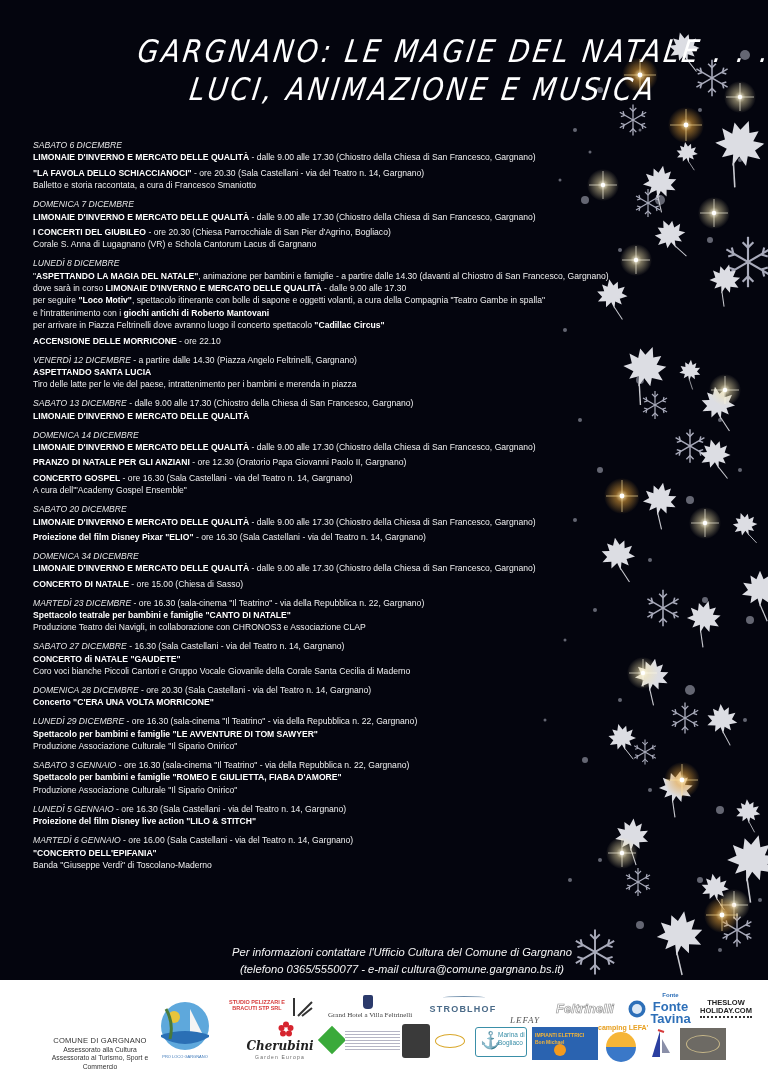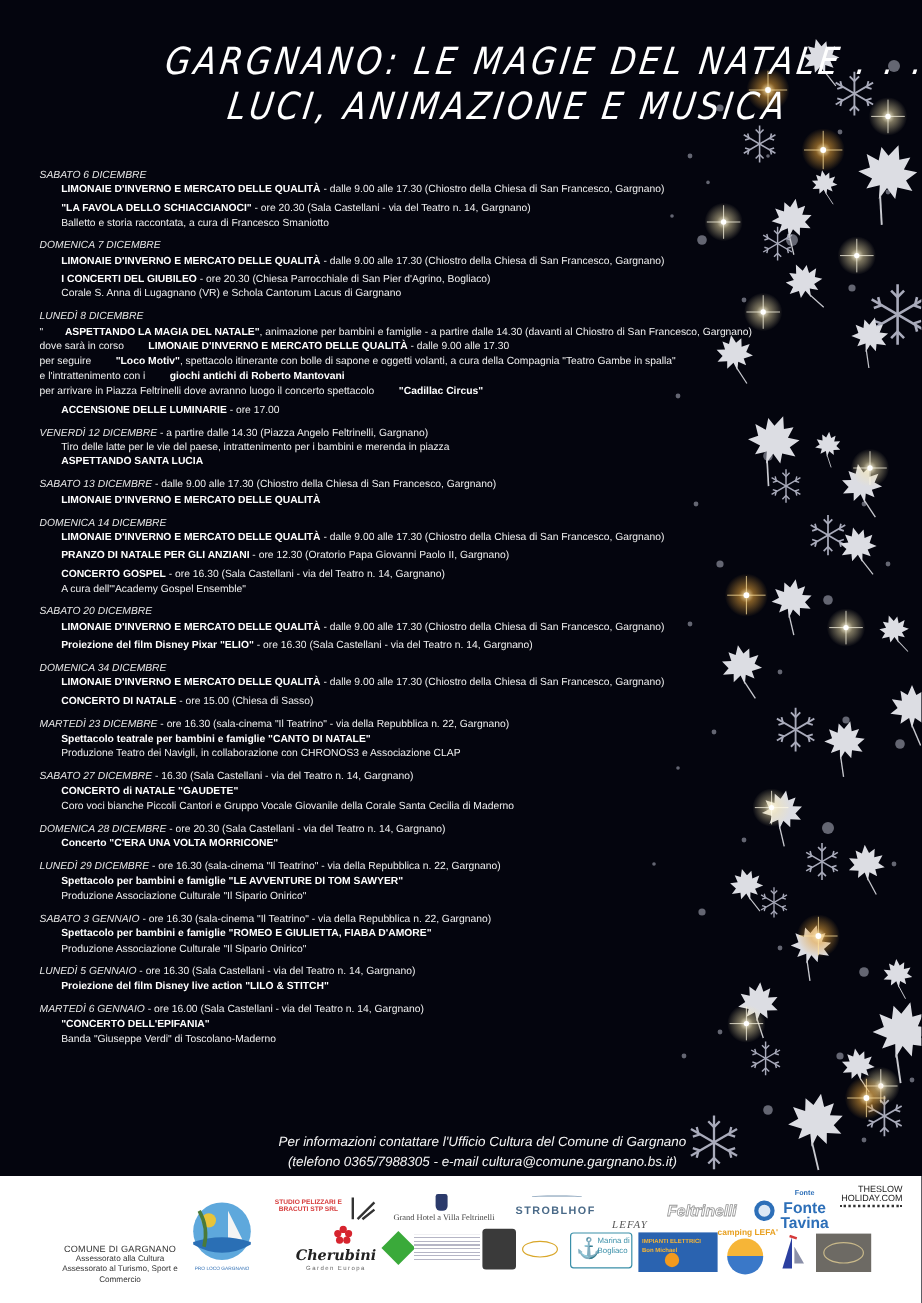--- a/index.html
+++ b/index.html
@@ -7,21 +7,21 @@
   body { background: #04050e; font-family: "Liberation Sans", sans-serif; color: #f2f2f2; position: relative; }
   .poster { position: absolute; left: 0; top: 0; width: 768px; height: 980px; background: #04050e; overflow: hidden; }
   .deco { position: absolute; left: 0; top: 0; width: 768px; height: 980px; pointer-events: none; }
   .title { position: absolute; left: 0; width: 768px; font-family: "DejaVu Sans", sans-serif; font-style: italic; font-weight: 300; color: #fff; letter-spacing: 3px; text-transform: uppercase; }
   .title.l1 { top: 36px; left: 138px; font-size: 27px; transform: skewX(-8deg) scaleY(1.15); transform-origin: left; }
   .title.l2 { top: 74px; left: 190px; font-size: 27px; transform: skewX(-8deg) scaleY(1.15); transform-origin: left; }
   .program { position: absolute; left: 33px; top: 139px; width: 620px; font-size: 8.6px; line-height: 12.4px; }
   .day { margin-bottom: 6.5px; }
   .dayhead { font-style: italic; color: #e6e6e6; }
   .line { color: #f0f0f0; white-space: nowrap; }
-  .line b { font-weight: bold; color: #fff; margin-left: 18px; }
+  .line b { font-weight: bold; color: #fff; }
   .gap { height: 3px; }
   .info { position: absolute; top: 944px; left: 0; width: 768px; text-align: center; font-style: italic; font-size: 11.2px; line-height: 17px; color: #f5f5f5; padding-left: 36px; }
   .sponsors { position: absolute; left: 0; top: 980px; width: 768px; height: 106px; background: #ffffff; color: #333; }
   .logo { position: absolute; display: flex; align-items: center; justify-content: center; text-align: center; }
   .comune-text { position: absolute; left: 40px; top: 1037px; width: 120px; text-align: center; font-size: 6.8px; line-height: 8.5px; color: #333; }
   .comune-text .name { font-size: 7.6px; letter-spacing: 0.2px; }
 </style>
 </head>
 <body>
 
@@ -184,26 +184,26 @@
         <div class="line"><b></b><span>Corale S. Anna di Lugagnano (VR) e Schola Cantorum Lacus di Gargnano</span></div>
       </div>
       <div class="day">
         <div class="line"><span class="dayhead">LUNEDÌ 8 DICEMBRE</span><span></span></div>
         <div class="line"><span>"</span><b>ASPETTANDO LA MAGIA DEL NATALE"</b><span>, animazione per bambini e famiglie - a partire dalle 14.30 (davanti al Chiostro di San Francesco, Gargnano)</span></div>
         <div class="line"><span>dove sarà in corso </span><b>LIMONAIE D'INVERNO E MERCATO DELLE QUALITÀ</b><span> - dalle 9.00 alle 17.30</span></div>
         <div class="line"><span>per seguire </span><b>"Loco Motiv"</b><span>, spettacolo itinerante con bolle di sapone e oggetti volanti, a cura della Compagnia "Teatro Gambe in spalla"</span></div>
         <div class="line"><span>e l'intrattenimento con i </span><b>giochi antichi di Roberto Mantovani</b><span></span></div>
         <div class="line"><span>per arrivare in Piazza Feltrinelli dove avranno luogo il concerto spettacolo </span><b>"Cadillac Circus"</b><span></span></div>
         <div class="gap"></div>
-        <div class="line"><b>ACCENSIONE DELLE LUMINARIE</b><span> - ore 17.00</span></div>
+        <div class="line"><b>ACCENSIONE DELLE MORRICONE</b><span> - ore 22.10</span></div>
       </div>
       <div class="day">
         <div class="line"><span class="dayhead">VENERDÌ 12 DICEMBRE</span><span> - a partire dalle 14.30 (Piazza Angelo Feltrinelli, Gargnano)</span></div>
+        <div class="line"><b>ASPETTANDO SANTA LUCIA</b><span></span></div>
         <div class="line"><b></b><span>Tiro delle latte per le vie del paese, intrattenimento per i bambini e merenda in piazza</span></div>
-        <div class="line"><b>ASPETTANDO SANTA LUCIA</b><span></span></div>
       </div>
       <div class="day">
         <div class="line"><span class="dayhead">SABATO 13 DICEMBRE</span><span> - dalle 9.00 alle 17.30 (Chiostro della Chiesa di San Francesco, Gargnano)</span></div>
         <div class="line"><b>LIMONAIE D'INVERNO E MERCATO DELLE QUALITÀ</b><span></span></div>
       </div>
       <div class="day">
         <div class="line"><span class="dayhead">DOMENICA 14 DICEMBRE</span><span></span></div>
         <div class="line"><b>LIMONAIE D'INVERNO E MERCATO DELLE QUALITÀ</b><span> - dalle 9.00 alle 17.30 (Chiostro della Chiesa di San Francesco, Gargnano)</span></div>
         <div class="gap"></div>
         <div class="line"><b>PRANZO DI NATALE PER GLI ANZIANI</b><span> - ore 12.30 (Oratorio Papa Giovanni Paolo II, Gargnano)</span></div>
@@ -253,21 +253,21 @@
       </div>
       <div class="day">
         <div class="line"><span class="dayhead">MARTEDÌ 6 GENNAIO</span><span> - ore 16.00 (Sala Castellani - via del Teatro n. 14, Gargnano)</span></div>
         <div class="line"><b>"CONCERTO DELL'EPIFANIA"</b><span></span></div>
         <div class="line"><b></b><span>Banda "Giuseppe Verdi" di Toscolano-Maderno</span></div>
       </div>
     </div>
 
   <div class="info">
     <div>Per informazioni contattare l'Ufficio Cultura del Comune di Gargnano</div>
-    <div>(telefono 0365/7988305 - e-mail cultura@comune.gargnano.bs.it)</div>
+    <div>(telefono 0365/5550077 - e-mail cultura@comune.gargnano.bs.it)</div>
   </div>
 </div>
 
 <div class="sponsors">
 
   <div class="comune-text" style="top:57px;">
     <div class="name">COMUNE DI GARGNANO</div>
     <div>Assessorato alla Cultura</div>
     <div>Assessorato al Turismo, Sport e Commercio</div>
   </div>
@@ -298,21 +298,21 @@
 
   <svg style="position:absolute;left:628px;top:20px;" width="18" height="18" viewBox="0 0 18 18">
       <circle cx="9" cy="9" r="8.5" fill="#2d6fb8"></circle>
       <circle cx="9" cy="9" r="5" fill="#dce8f5"></circle>
     </svg>
   <div class="logo" style="left:648px;top:14px;width:45px;height:26px;font-size:13px;font-weight:bold;color:#2d6fb8;line-height:12px;flex-direction:column;">
     <span style="font-size:6px;">Fonte</span>
     <span>Fonte Tavina</span>
   </div>
 
-  <div class="logo" style="left:700px;top:6px;width:52px;height:20px;font-size:7.5px;font-weight:normal;color:#222;line-height:8px;border-bottom:2px dotted #333;text-align:right;">THESLOW HOLIDAY.COM</div>
+  <div class="logo" style="left:700px;top:18px;width:52px;height:20px;font-size:7.5px;font-weight:bold;color:#222;line-height:8px;border-bottom:2px dotted #333;">THESLOW HOLIDAY.COM</div>
 
   <svg style="position:absolute;left:278px;top:41px;" width="16" height="16" viewBox="0 0 16 16">
     <g fill="#d6242e">
         <circle cx="8" cy="3.5" r="3"></circle>
         <circle cx="12.5" cy="7" r="3"></circle>
         <circle cx="11" cy="12.5" r="3"></circle>
         <circle cx="5" cy="12.5" r="3"></circle>
         <circle cx="3.5" cy="7" r="3"></circle>
       </g>
   </svg>

